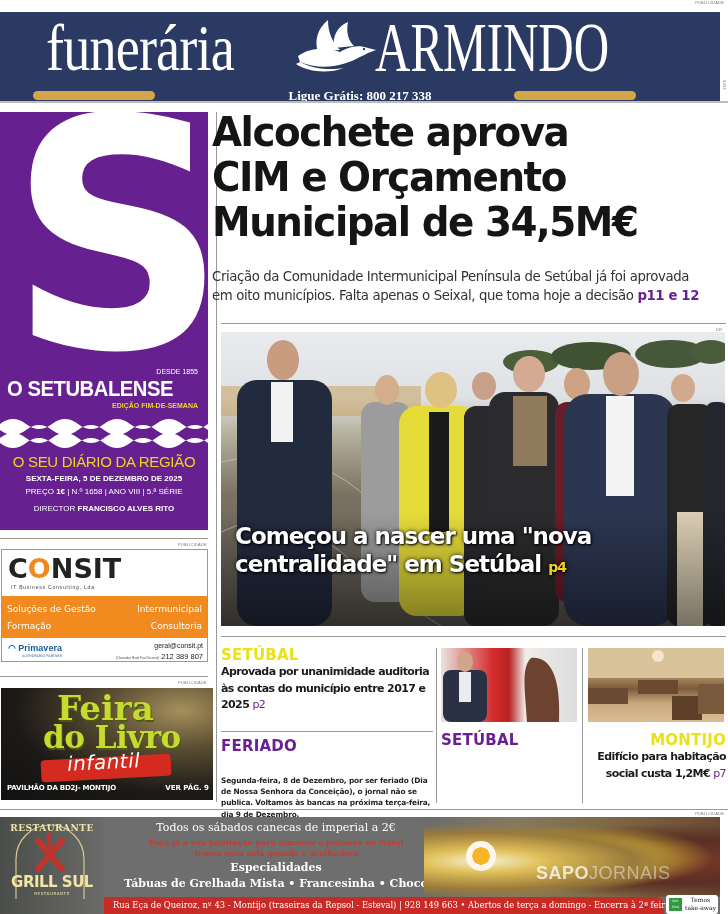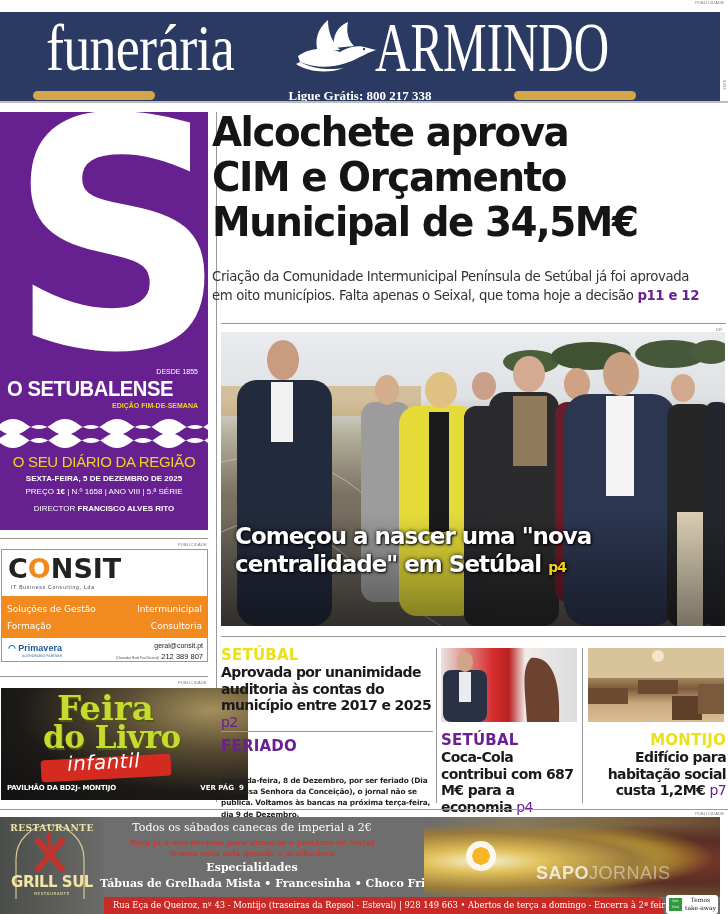--- a/index.html
+++ b/index.html
@@ -55,31 +55,31 @@
   #consit .logo .o { color: #f08a1c; }
   #consit .tag { position: absolute; left: 9px; top: 34px; font-size: 5px; color: #444; letter-spacing: 0.8px; font-family: "Liberation Sans", sans-serif; }
   #consit .band { position: absolute; left: 0; top: 46px; width: 100%; height: 42px; background: #f18a1f; color: #fff; font-family: "DejaVu Sans", sans-serif; font-size: 9px; }
   #consit .band span { position: absolute; }
   #consit .prim { position: absolute; left: 6px; top: 93px; font-family: "Liberation Sans", sans-serif; font-size: 9px; color: #1e5aa0; font-weight: bold; }
   #consit .prim-sub { position: absolute; left: 20px; top: 104px; font-size: 3.5px; color: #1e5aa0; }
   #consit .email { position: absolute; right: 4px; top: 92px; font-size: 7px; color: #222; font-family: "Liberation Sans", sans-serif; }
   #consit .tel { position: absolute; right: 4px; top: 102px; font-size: 7.5px; color: #222; font-family: "Liberation Sans", sans-serif; }
   #consit .tel small { font-size: 3px; color: #555; margin-right: 2px; }
 
-  #feira { position: absolute; left: 1px; top: 688px; width: 247px; height: 112px; background: radial-gradient(ellipse at 85% 20%, #a58f5c 0%, #5a4d33 30%, #1c1a17 65%, #111 100%); overflow: hidden; }
+  #feira { position: absolute; left: 1px; top: 688px; width: 212px; height: 112px; background: radial-gradient(ellipse at 85% 20%, #a58f5c 0%, #5a4d33 30%, #1c1a17 65%, #111 100%); overflow: hidden; }
   #feira .t1 { position: absolute; left: 56px; top: 0px; font-family: "DejaVu Serif", serif; font-weight: bold; font-size: 34px; color: #c6db2e; text-shadow: 1px 2px 0 #4c5a0c; letter-spacing: 0px; }
   #feira .t2 { position: absolute; left: 42px; top: 31px; font-family: "DejaVu Serif", serif; font-weight: bold; font-size: 31px; color: #c6db2e; text-shadow: 1px 2px 0 #4c5a0c; letter-spacing: -0.5px; }
   #feira .ribbon { position: absolute; left: 40px; top: 69px; width: 130px; height: 22px; background: #d42a1f; border-radius: 4px; transform: rotate(-3deg); }
   #feira .t3 { position: absolute; left: 66px; top: 62px; font-family: "DejaVu Sans", sans-serif; font-style: italic; font-size: 20px; color: #fff; transform: rotate(-3deg); letter-spacing: 0.5px; }
   #feira .foot-l { position: absolute; left: 6px; top: 96px; font-family: "DejaVu Sans", sans-serif; font-weight: bold; font-size: 7px; color: #fff; letter-spacing: -0.2px; }
   #feira .foot-r { position: absolute; right: 4px; top: 96px; font-family: "DejaVu Sans", sans-serif; font-weight: bold; font-size: 7px; color: #fff; }
 
   
   .story .kicker { font-family: "DejaVu Sans", sans-serif; font-weight: bold; font-size: 15px; line-height: 17px; letter-spacing: 0.2px; }
-  .story .head { font-family: "DejaVu Sans", sans-serif; font-weight: bold; font-size: 14px; line-height: 16.5px; color: #1a1a1a; letter-spacing: -0.6px; }
+  .story .head { font-family: "DejaVu Sans", sans-serif; font-weight: bold; font-size: 11px; line-height: 16.5px; color: #1a1a1a; letter-spacing: -0.6px; }
   .story .ref { color: #6a1f93; font-weight: normal; }
   .yellow { color: #ece019; }
   .purple { color: #6a1f93; }
 
   #s1 { position: absolute; left: 221px; top: 647px; width: 212px; }
   #s2 { position: absolute; left: 221px; top: 738px; width: 212px; }
   #s2 .body { margin-top: 20px; font-family: "DejaVu Sans", sans-serif; font-weight: bold; font-size: 7.4px; line-height: 11.2px; color: #222; letter-spacing: -0.15px; }
 
   #s3 { position: absolute; left: 441px; top: 648px; width: 142px; }
   #s4 { position: absolute; left: 588px; top: 648px; width: 138px; text-align: right; }
@@ -88,21 +88,21 @@
   #s4 .thumb { width: 136px; background: linear-gradient(180deg, #c5ae7f 0%, #b6986a 35%, #7d5a3c 55%, #caa980 75%, #d9bd93 100%); }
   #s3 .kicker, #s4 .kicker { margin-top: 10px; }
 
   
   #grill { position: absolute; left: 0; top: 817px; width: 720px; height: 97px; background: #6e6e6e; overflow: hidden; }
   #grill .left { position: absolute; left: 0; top: 0; width: 104px; height: 117px; background: linear-gradient(90deg, #4b4d4b, #6b6c69); }
   #grill .emblem { position: absolute; left: 8px; top: 2px; width: 84px; height: 90px; }
   #grill .gs { position: absolute; left: 0; width: 104px; top: 56px; text-align: center; font-family: "DejaVu Sans", sans-serif; font-weight: bold; font-size: 15px; color: #f1e4a6; letter-spacing: -0.5px; }
   #grill .rest-top { position: absolute; left: 0; width: 104px; top: 6px; text-align: center; font-family: "DejaVu Serif", serif; font-size: 9px; color: #f1e4a6; font-weight: bold; letter-spacing: 0.5px; }
   #grill .rest-bot { position: absolute; left: 0; width: 104px; top: 74px; text-align: center; font-size: 4px; color: #f1e4a6; letter-spacing: 0.6px; }
-  #grill .mid { position: absolute; left: 92px; top: 0; width: 320px; height: 72px; }
+  #grill .mid { position: absolute; left: 116px; top: 0; width: 320px; height: 72px; }
   #grill .l1 { position: absolute; left: 0; right: 0; top: 4px; text-align: center; font-family: "DejaVu Serif", serif; font-size: 11px; color: #fff; }
   #grill .l2 { position: absolute; left: 0; right: 0; top: 20px; text-align: center; font-family: "DejaVu Serif", serif; font-size: 8px; font-weight: bold; color: #c73a2e; }
   #grill .l3 { position: absolute; left: 0; right: 0; top: 31px; text-align: center; font-family: "DejaVu Serif", serif; font-size: 8px; font-weight: bold; color: #c73a2e; }
   #grill .l4 { position: absolute; left: 0; right: 0; top: 44px; text-align: center; font-family: "DejaVu Serif", serif; font-size: 11px; color: #fff; font-weight: bold; }
   #grill .l5 { position: absolute; left: 8px; right: 0; top: 60px; text-align: left; font-family: "DejaVu Serif", serif; font-size: 11px; color: #fff; font-weight: bold; white-space: nowrap; }
   #grill .food { position: absolute; left: 424px; top: 0; width: 296px; height: 80px; background: radial-gradient(ellipse at 20% 55%, #f4f0d2 0%, #e0c059 18%, #9a7a3a 45%, transparent 60%), radial-gradient(ellipse at 55% 50%, #dbc26a 0%, #b8962f 30%, transparent 55%), radial-gradient(ellipse at 85% 55%, #7a3a2a 0%, #5a2e24 35%, transparent 60%), linear-gradient(90deg, #6c6c6c, #857a60 30%, #7f6a45 60%, #6a4a33 100%); }
   #grill .food .egg { position: absolute; left: 42px; top: 24px; width: 30px; height: 30px; border-radius: 50%; background: radial-gradient(circle, #f7b624 0 40%, #fbf7ef 42% 100%); }
   #grill .food .wm { position: absolute; left: 112px; top: 46px; font-family: "Liberation Sans", sans-serif; font-size: 18px; color: rgba(255,255,255,0.75); letter-spacing: 0.5px; }
   #grill .food .wm b { font-weight: bold; }
   #grill .food .wm span { font-weight: normal; color: rgba(255,255,255,0.45); }
@@ -261,21 +261,20 @@
 <div id="s3" class="story">
   <div class="thumb">
     <svg width="136" height="74" viewBox="0 0 136 74">
       <rect x="2" y="22" width="44" height="52" rx="8" fill="#2b3144"></rect>
       <ellipse cx="24" cy="14" rx="8" ry="10" fill="#d1a58a"></ellipse>
       <rect x="18" y="24" width="12" height="30" fill="#e9ecef"></rect>
       <path d="M90 10 C 110 8 120 30 118 74 L 86 74 C 84 40 80 20 90 10 Z" fill="#6b4330"></path>
     </svg>
   </div>
   <div class="kicker purple">SETÚBAL</div>
-  <div class="head"><span>Coca-Cola contribui com 687 M€ para a economia </span><span class="ref">p4</span></div>
 </div>
 
 <div class="vline" style="left:582px; top:648px; height:155px;"></div>
 <div id="s4" class="story">
   <div class="thumb">
     <svg width="136" height="74" viewBox="0 0 136 74">
       <rect x="0" y="0" width="136" height="30" fill="#d8c39b"></rect>
       <rect x="0" y="40" width="40" height="16" fill="#6a4a30"></rect>
       <rect x="50" y="32" width="40" height="14" fill="#6a4a30"></rect>
       <rect x="84" y="48" width="30" height="24" fill="#5e4029"></rect>
@@ -295,21 +294,21 @@
       <path d="M8 80 L 8 40 A 34 34 0 0 1 76 40 L 76 80" stroke="#d8c98a" stroke-width="1.2" fill="none"></path>
       <path d="M30 22 L 54 50 M 54 22 L 30 50" stroke="#c0342e" stroke-width="6" stroke-linecap="round"></path>
       <path d="M42 14 C 36 24, 48 28, 42 40" stroke="#c0342e" stroke-width="4" fill="none"></path>
     </svg>
     <div class="rest-top">RESTAURANTE</div>
     <div class="gs">GRILL SUL</div>
     <div class="rest-bot">RESTAURANTE</div>
   </div>
   <div class="mid">
     <div class="l1">Todos os sábados canecas de imperial a 2€</div>
-    <div class="l2">Faça já a sua decisão para almoços e jantares de Natal</div>
+    <div class="l2">Faça já a sua habitação para almoços e jantares de Natal</div>
     <div class="l3">Temos uma sala grande e acolhedora</div>
     <div class="l4">Especialidades</div>
     <div class="l5">Tábuas de Grelhada Mista • Francesinha • Choco Frito</div>
   </div>
   <div class="food">
     <div class="egg"></div>
     <div class="wm"><b>SAPO</b><span>JORNAIS</span></div>
   </div>
   <div class="strip">Rua Eça de Queiroz, nº 43 - Montijo (traseiras da Repsol - Esteval) | 928 149 663   • Abertos de terça a domingo - Encerra à 2ª feira</div>
   <div class="take">

